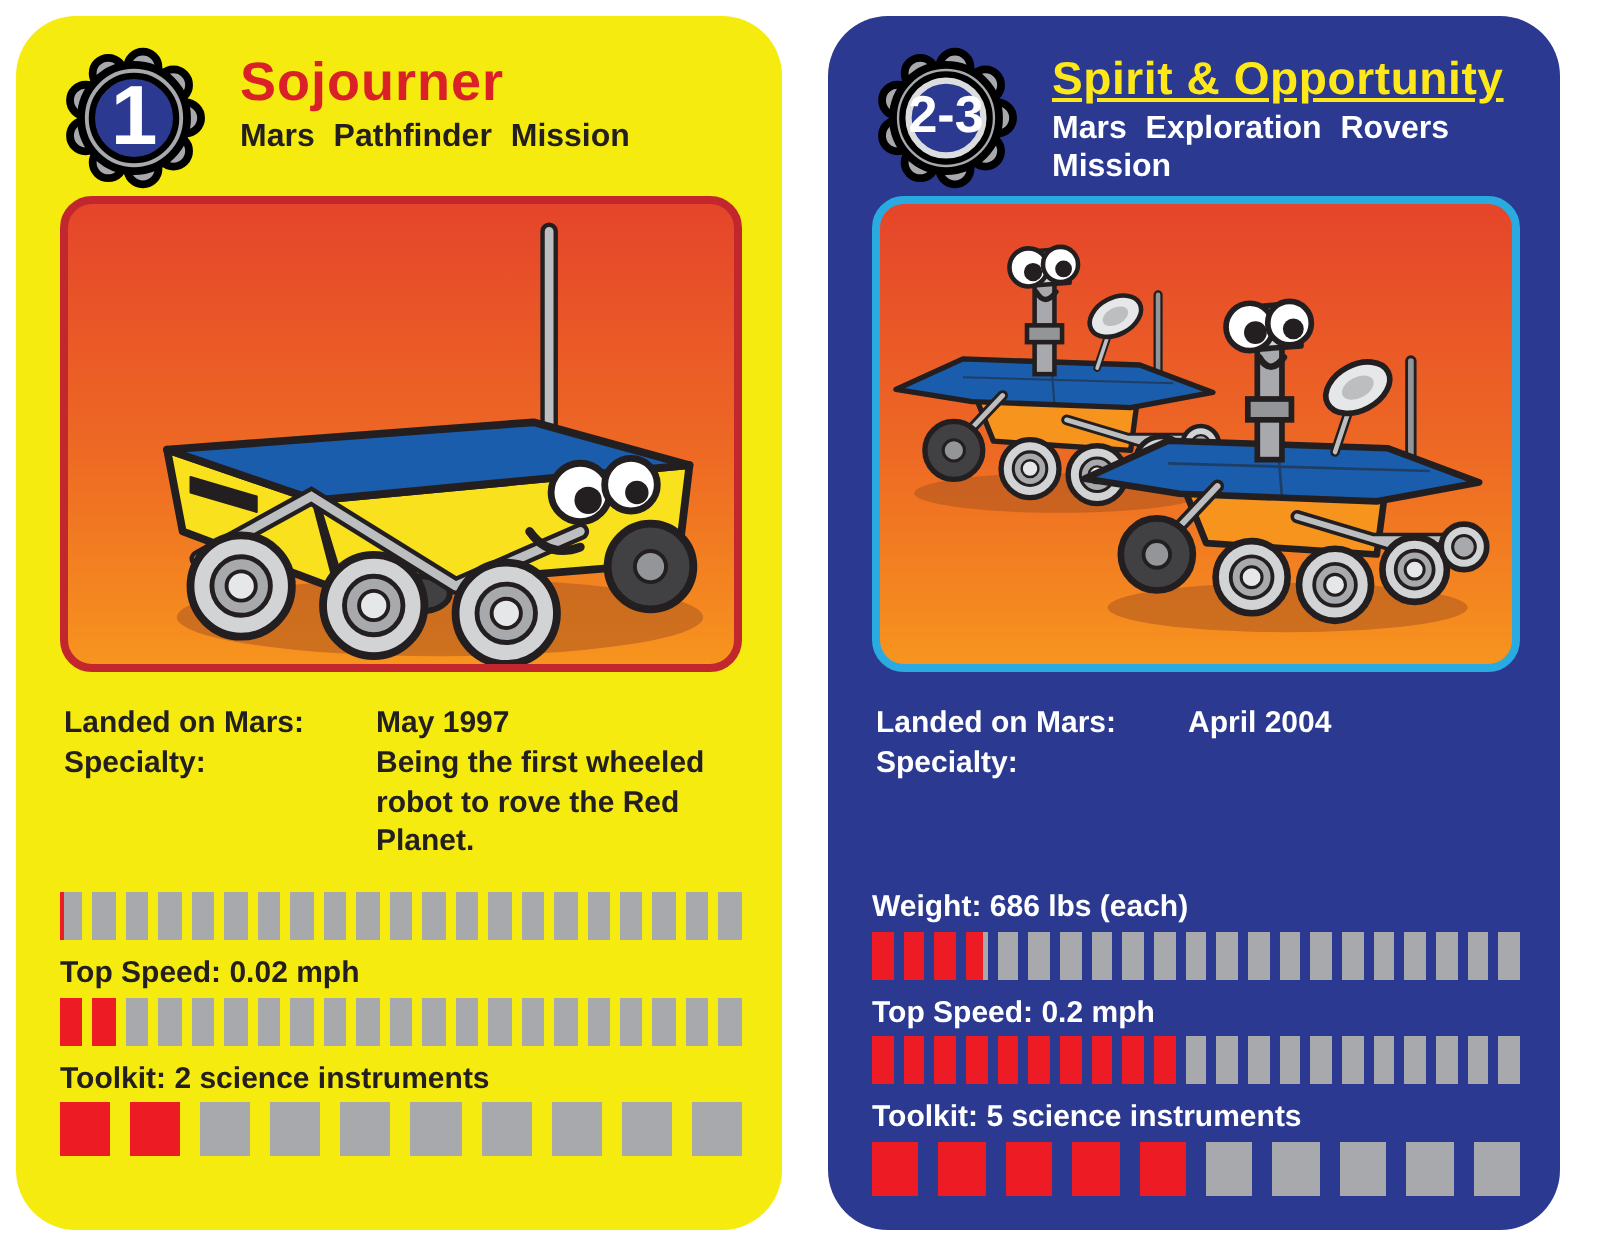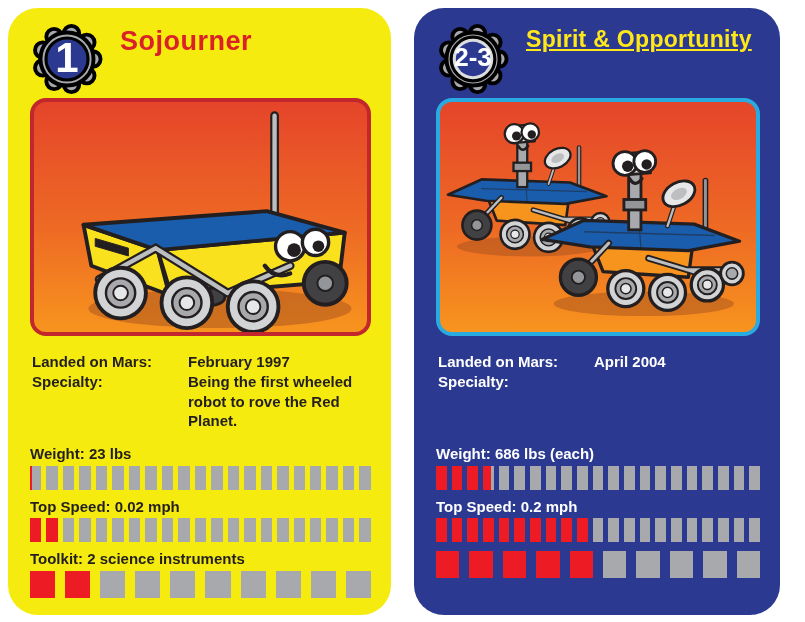--- a/index.html
+++ b/index.html
@@ -67,20 +67,21 @@
             <circle cx="55.7" cy="17.5" r="10"></circle>
           <circle cx="75.3" cy="28.8" r="10"></circle>
           <circle cx="50" cy="50" r="34"></circle>
         </g>
         <circle cx="50" cy="50" r="27" fill="#2B3990" stroke="#000" stroke-width="4"></circle>
       </svg>
       <div class="badge-num">1</div>
     </div>
     <div class="titles">
       <h1 class="card-title">Sojourner</h1>
+      <h2 class="card-subtitle">Mars Pathfinder Mission</h2>
     </div>
   </header>
 
   <div class="art">
     <svg viewBox="0 0 340 236" preserveAspectRatio="xMidYMid meet">
       <ellipse cx="190" cy="212" rx="135" ry="20" fill="#A6521E" opacity="0.5"></ellipse>
       <g>
         <path d="M246,14 L246,118 Q246,140 226,148" fill="none" stroke="#231F20" stroke-width="9" stroke-linecap="round"></path>
         <path d="M246,14 L246,118 Q246,140 226,148" fill="none" stroke="#BCBEC0" stroke-width="4.5" stroke-linecap="round"></path>
       </g>
@@ -122,27 +123,26 @@
         <circle cx="288" cy="144" r="13.5" fill="#fff" stroke="#231F20" stroke-width="3.5"></circle>
         <circle cx="266" cy="152" r="7" fill="#231F20"></circle>
         <circle cx="291" cy="148" r="6" fill="#231F20"></circle>
         <path d="M236,168 Q246,182 262,176" fill="none" stroke="#231F20" stroke-width="4.5" stroke-linecap="round"></path>
       </g>
     </svg>
   </div>
 
   <dl class="info">
     <div>Landed on Mars:</div>
-    <div>February 1997</div>
+    <div>May 1997</div>
     <div>Specialty:</div>
     <div>Being the first wheeled robot to rove the Red Planet.</div>
   </dl>
 
   <div class="stats">
-      <div class="stat-label">Weight: 23 lbs</div>
       <div class="bar">
         <div class="seg" style="background: linear-gradient(to right, rgb(237, 28, 36) 0px, rgb(237, 28, 36) 20%, rgb(167, 169, 172) 20%, rgb(167, 169, 172) 100%);"></div>
         <div class="seg" style="background: rgb(167, 169, 172);"></div>
         <div class="seg" style="background: rgb(167, 169, 172);"></div>
         <div class="seg" style="background: rgb(167, 169, 172);"></div>
         <div class="seg" style="background: rgb(167, 169, 172);"></div>
         <div class="seg" style="background: rgb(167, 169, 172);"></div>
         <div class="seg" style="background: rgb(167, 169, 172);"></div>
         <div class="seg" style="background: rgb(167, 169, 172);"></div>
         <div class="seg" style="background: rgb(167, 169, 172);"></div>
@@ -215,20 +215,21 @@
           <circle cx="75.3" cy="28.8" r="10"></circle>
           <circle cx="50" cy="50" r="34"></circle>
         </g>
         <circle cx="50" cy="50" r="28" fill="#DCDDDE" stroke="#000" stroke-width="4"></circle>
         <circle cx="50" cy="50" r="22" fill="#2B3990"></circle>
       </svg>
       <div class="badge-num">2-3</div>
     </div>
     <div class="titles">
       <h1 class="card-title">Spirit &amp; Opportunity</h1>
+      <h2 class="card-subtitle">Mars Exploration Rovers Mission</h2>
     </div>
   </header>
 
   <div class="art">
     <svg viewBox="0 0 340 240" preserveAspectRatio="xMidYMid meet">
       <defs>
         <g id="mer-rover">
           <ellipse cx="115" cy="168" rx="95" ry="13" fill="#A6521E" opacity="0.5"></ellipse>
           <g>
             <path d="M180,38 L180,95" stroke="#231F20" stroke-width="6" stroke-linecap="round"></path>
@@ -341,20 +342,21 @@
         <div class="seg" style="background: rgb(167, 169, 172);"></div>
         <div class="seg" style="background: rgb(167, 169, 172);"></div>
         <div class="seg" style="background: rgb(167, 169, 172);"></div>
         <div class="seg" style="background: rgb(167, 169, 172);"></div>
         <div class="seg" style="background: rgb(167, 169, 172);"></div>
         <div class="seg" style="background: rgb(167, 169, 172);"></div>
         <div class="seg" style="background: rgb(167, 169, 172);"></div>
         <div class="seg" style="background: rgb(167, 169, 172);"></div>
         <div class="seg" style="background: rgb(167, 169, 172);"></div>
       </div>
+      <div class="stat-label">Toolkit: 5 science instruments</div>
       <div class="bar large">
         <div class="seg" style="background: rgb(237, 28, 36);"></div>
         <div class="seg" style="background: rgb(237, 28, 36);"></div>
         <div class="seg" style="background: rgb(237, 28, 36);"></div>
         <div class="seg" style="background: rgb(237, 28, 36);"></div>
         <div class="seg" style="background: rgb(237, 28, 36);"></div>
         <div class="seg" style="background: rgb(167, 169, 172);"></div>
         <div class="seg" style="background: rgb(167, 169, 172);"></div>
         <div class="seg" style="background: rgb(167, 169, 172);"></div>
         <div class="seg" style="background: rgb(167, 169, 172);"></div>

